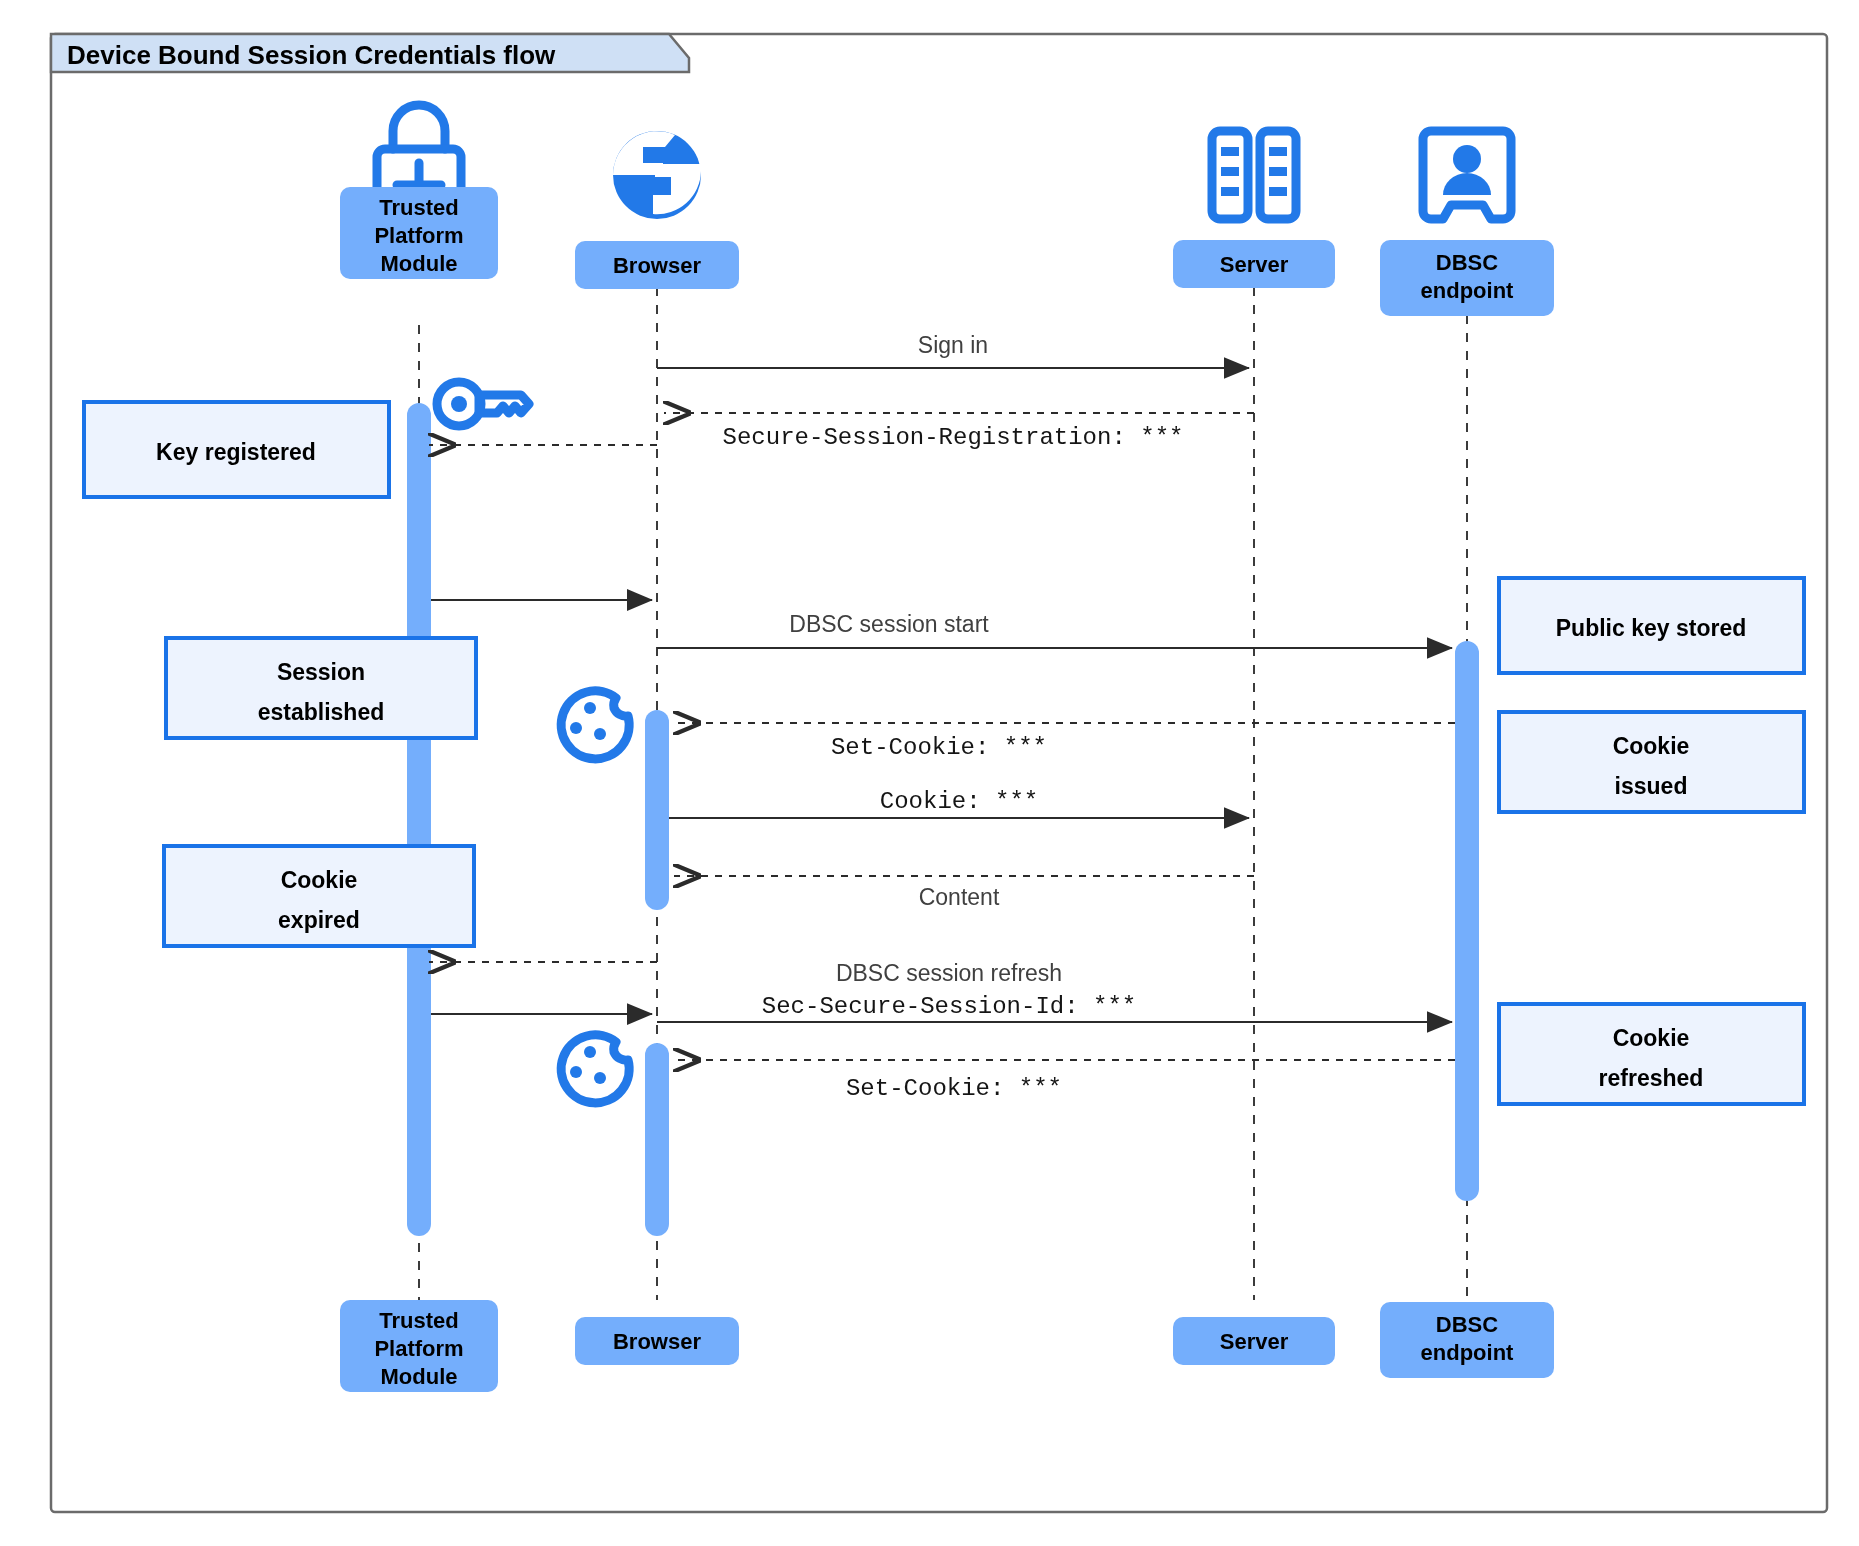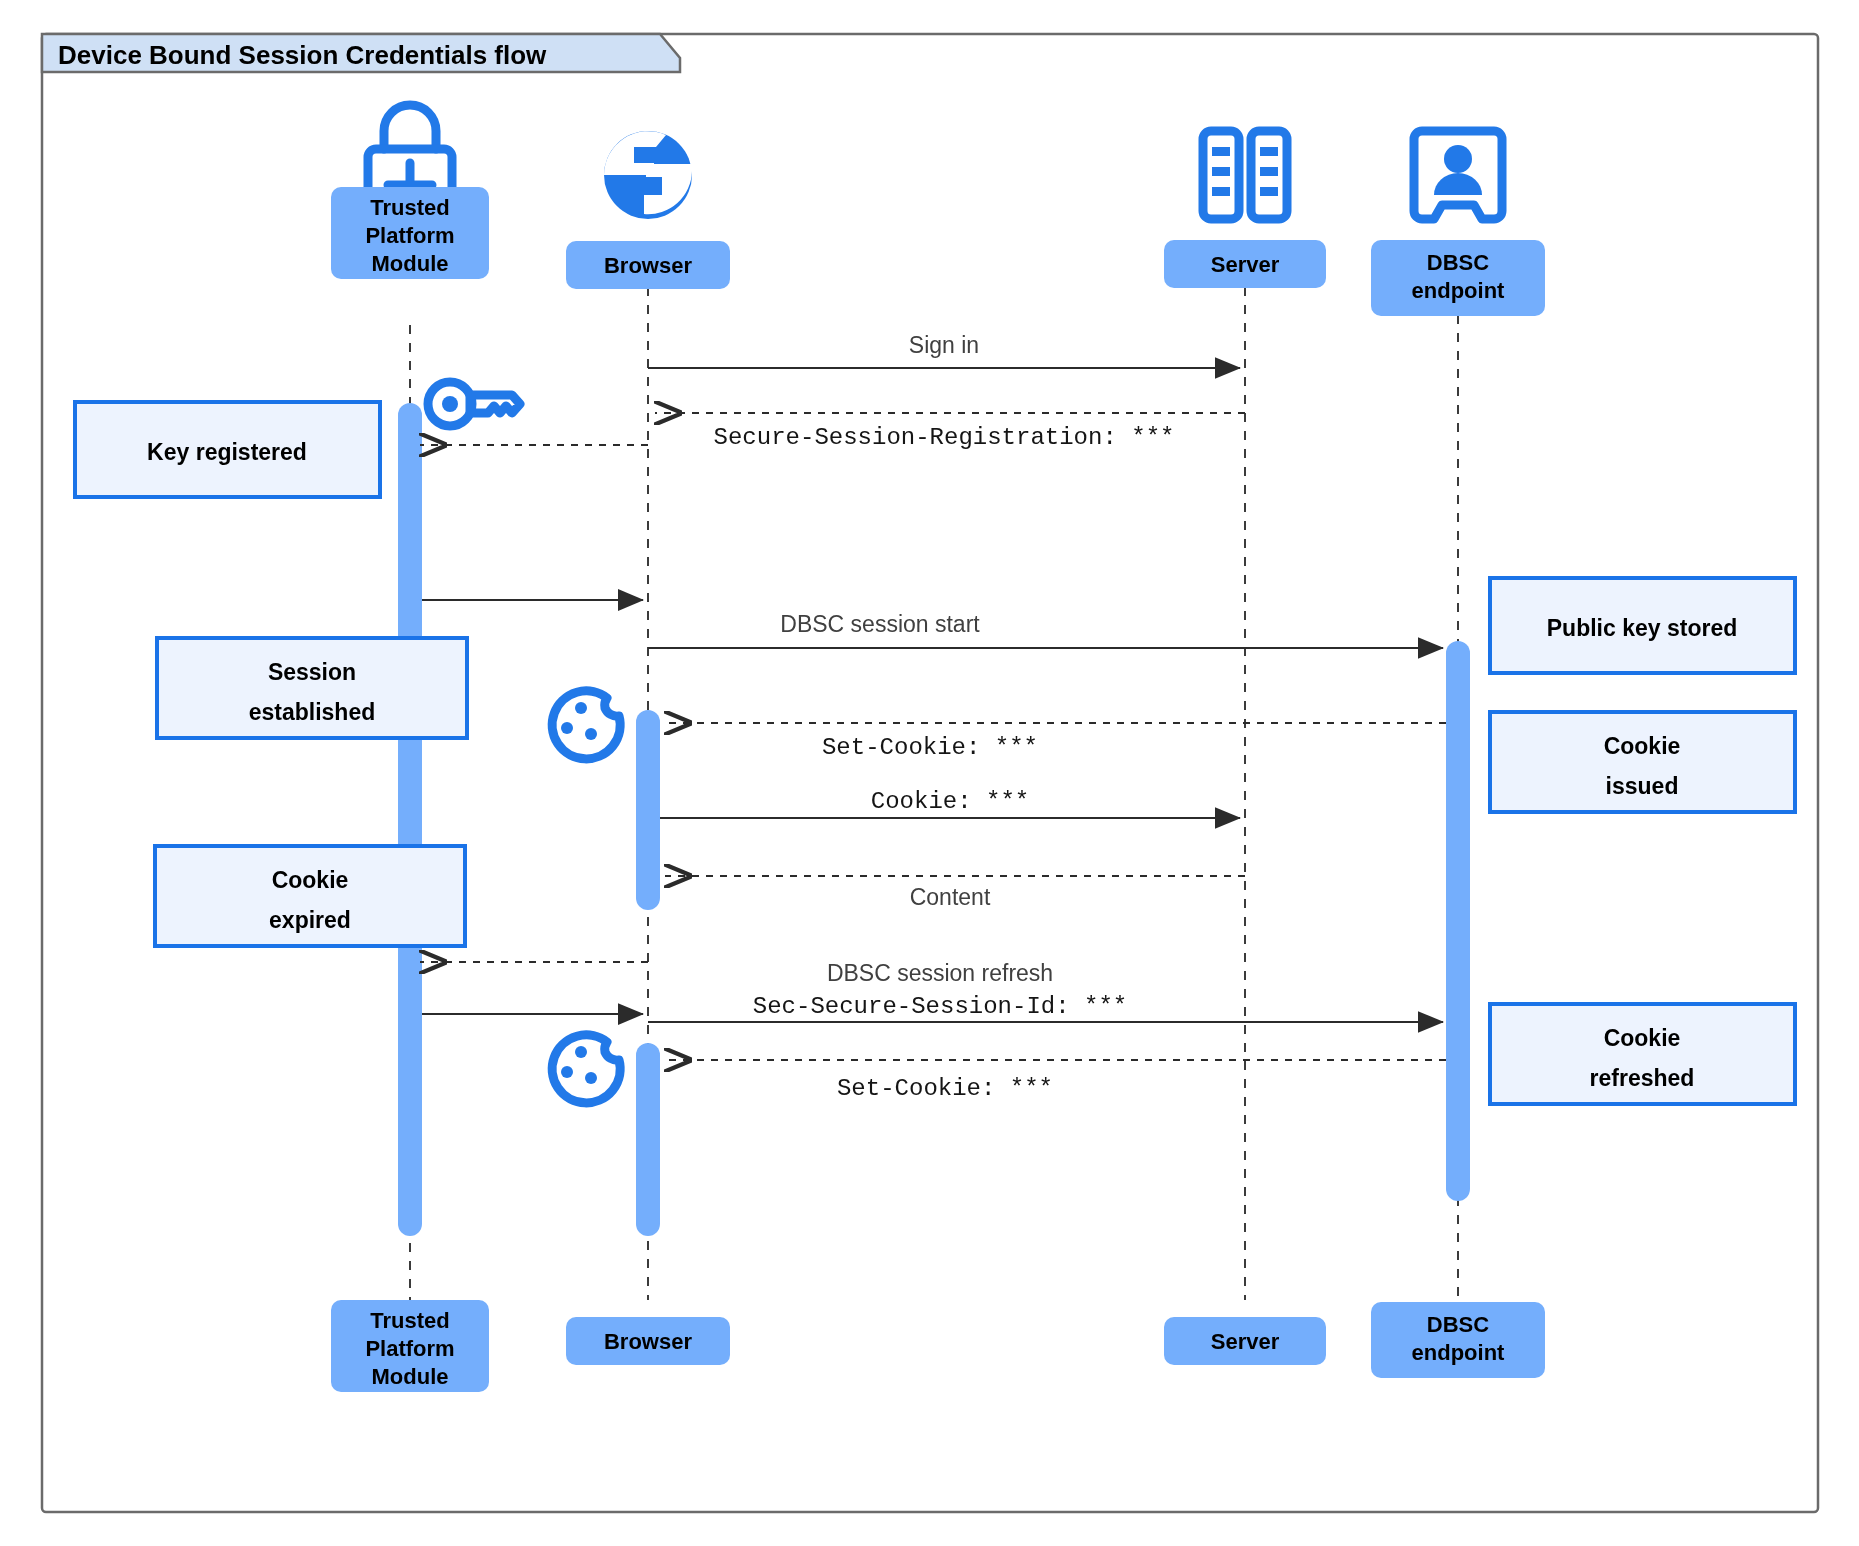--- a/index.html
+++ b/index.html
@@ -1,17 +1,17 @@
 <!DOCTYPE html>
 <html><head>
 <meta charset="utf-8">
 <style>
   html,body{margin:0;padding:0;background:#ffffff;}
   body{width:1859px;height:1546px;font-family:"Liberation Sans",sans-serif;position:relative;overflow:hidden;}
-  #stage{position:absolute;left:0;top:0;width:1525px;height:1546px;}
+  #stage{position:absolute;left:9px;top:0;width:1525px;height:1546px;}
   svg#diagram{position:absolute;left:0;top:0;width:1859px;height:1546px;display:block;}
 
   .frame-rect{fill:#ffffff;stroke:#6b6b6b;stroke-width:2.5;}
   .frame-tab{fill:#cfe0f5;stroke:#6b6b6b;stroke-width:2.5;}
   .frame-title{font-family:"Liberation Sans",sans-serif;font-weight:bold;font-size:26px;fill:#000000;}
 
   .lifeline{stroke:#3b3b3b;stroke-width:2;stroke-dasharray:9 9;}
   .actor-box{fill:#74aefc;stroke:none;}
   .actor-label{font-family:"Liberation Sans",sans-serif;font-weight:bold;font-size:22px;fill:#000000;text-anchor:middle;}
 

